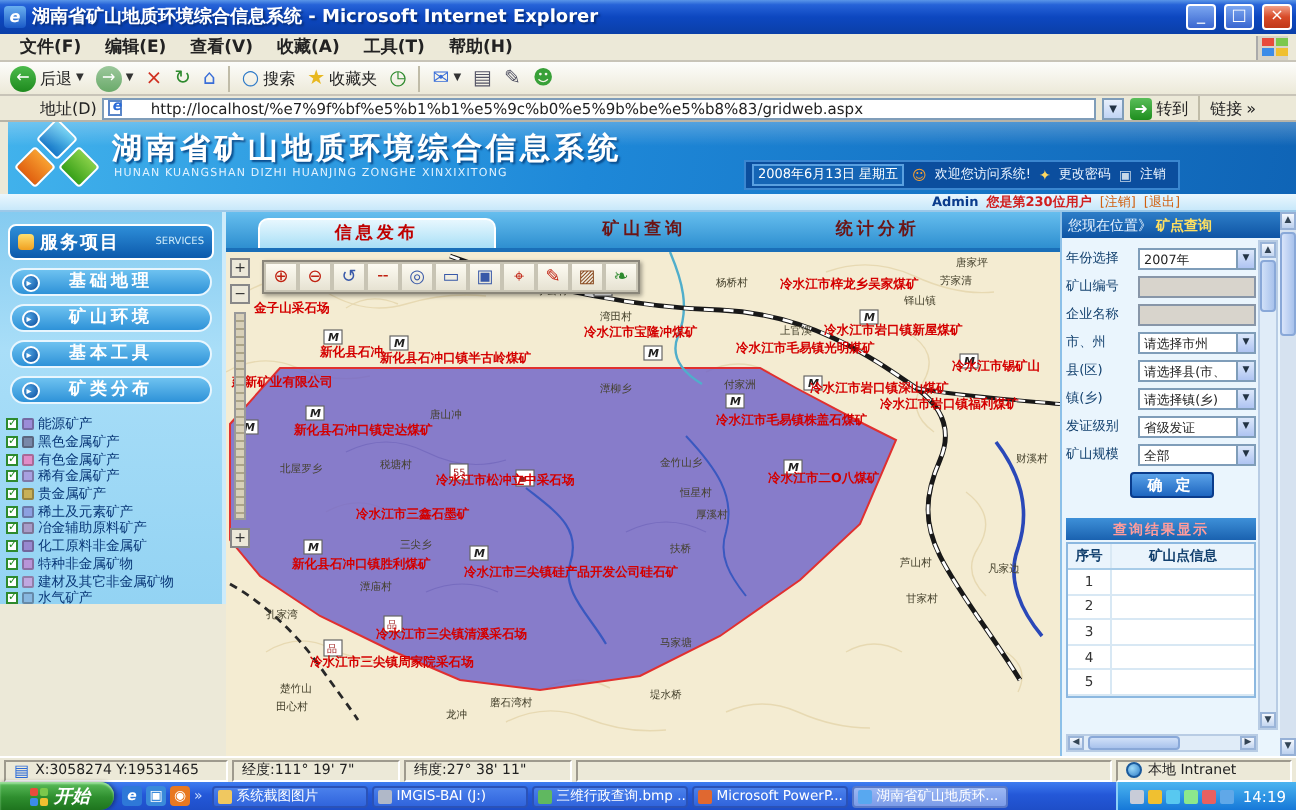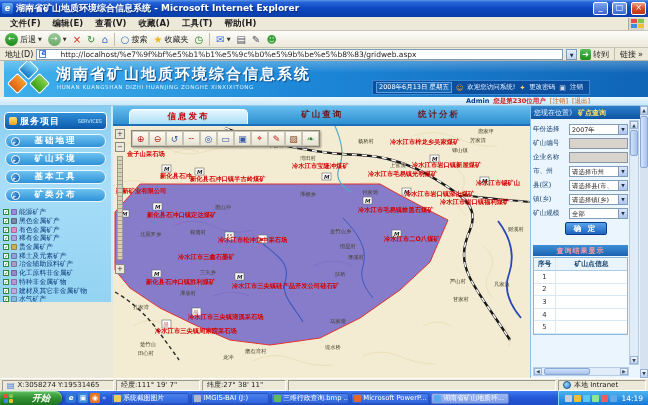--- a/index.html
+++ b/index.html
@@ -29,21 +29,21 @@
   .ietoolbar{position:absolute;left:0;top:31px;width:648px;height:17px;border-bottom:1px solid #C8C4B8;
     background:linear-gradient(#FDFDFB,#ECE9D8);display:flex;align-items:center;gap:2px;padding:0 3px;}
   .tb-sep{width:1px;height:13px;background:#C0BCA8;margin:0 2px;flex:none;}
   .tb-btn{display:flex;align-items:center;gap:2px;font-size:8px;color:#222;padding:0 2px;height:15px;flex:none;}
   .tb-circle{width:13px;height:13px;border-radius:50%;color:#fff;font-size:8px;line-height:12px;text-align:center;flex:none;}
   .tb-glyph{font-size:10px;line-height:13px;}
   .tb-drop{font-size:5px;color:#333;}
 
   
   .addressbar{position:absolute;left:0;top:48px;width:648px;height:13px;background:#ECE9D8;display:flex;align-items:center;
-    gap:3px;padding:0 5px;border-bottom:1px solid #B8B4A8;}
+    gap:3px;padding:0 20px;border-bottom:1px solid #B8B4A8;}
   .addr-label{font-size:8px;color:#222;flex:none;}
   .addr-field{flex:1;height:11px;background:#fff;border:1px solid #7F9DB9;display:flex;align-items:center;gap:14px;
     font-size:7.5px;padding:0 2px;overflow:hidden;white-space:nowrap;color:#222;}
   .addr-page-icon{width:7px;height:8px;background:#fff;border:1px solid #5A86C8;flex:none;position:relative;}
   .addr-page-icon::after{content:"e";position:absolute;left:1px;top:-2px;font-size:7px;color:#2A6AD8;font-style:italic;font-weight:bold;}
   .addr-drop{width:11px;height:11px;flex:none;background:linear-gradient(#E8F0FC,#C0D4F4);border:1px solid #7F9DB9;
     font-size:5px;text-align:center;line-height:10px;color:#234;}
   .go-btn{display:flex;align-items:center;gap:2px;font-size:8px;color:#222;flex:none;}
   .go-icon{width:11px;height:11px;background:linear-gradient(#5ABE5A,#1E8E1E);border-radius:2px;color:#fff;
     font-size:8px;line-height:11px;text-align:center;}
@@ -160,21 +160,21 @@
   .sb-panel{height:11px;border:1px solid;border-color:#9E9A8E #FFF #FFF #9E9A8E;display:flex;align-items:center;
     gap:3px;padding:0 4px;font-size:7px;color:#222;white-space:nowrap;}
   .sb-fill{flex:1;}
   .page-glyph{color:#2A6AD8;font-size:8px;}
   .globe-glyph{width:8px;height:8px;border-radius:50%;background:radial-gradient(circle at 35% 35%,#9CD8F8,#2E7EC8);
     border:1px solid #1A5A9C;}
 
   
   .taskbar{position:absolute;left:0;top:391px;width:648px;height:14px;display:flex;align-items:center;
     background:linear-gradient(#3E7CF0,#2458D8 45%,#1E4EC8);}
-  .start{height:14px;flex:none;display:flex;align-items:center;gap:19px;padding:0 12px 0 4px;border-radius:0 7px 7px 0;
+  .start{height:14px;flex:none;display:flex;align-items:center;gap:3px;padding:0 12px 0 15px;border-radius:0 7px 7px 0;
     background:linear-gradient(#5CBE5C,#2E8E2E 55%,#1E741E);box-shadow:inset 0 1px 1px #9CE09C,1px 0 2px rgba(0,0,0,.4);
     color:#fff;font-weight:bold;font-style:italic;font-size:9px;}
   .flag{width:9px;height:9px;display:grid;grid-template-columns:4px 4px;grid-template-rows:4px 4px;gap:1px;}
   .flag i{border-radius:1px;display:block;}
   .ql{display:flex;gap:2px;margin:0 4px;align-items:center;flex:none;}
   .ql-icon{width:10px;height:10px;border-radius:2px;font-size:7px;color:#fff;text-align:center;line-height:10px;font-style:italic;font-weight:bold;}
   .ql-more{color:#CDE0FF;font-size:7px;}
   .task-btn{width:78px;height:11px;margin:0 1px;flex:none;border:1px solid #2A52B8;border-radius:2px;
     background:linear-gradient(#4A80EC,#3064DC);color:#fff;font-size:6.8px;display:flex;align-items:center;gap:2px;
     padding:0 2px;overflow:hidden;white-space:nowrap;}
@@ -622,20 +622,29 @@
         <div class="qp-row">
           <span class="qp-label">镇(乡)</span>
           <span class="qp-control">
             <span class="xp-select">
               <span class="val">请选择镇(乡)</span>
               <span class="arr">▼</span>
             </span>
           </span>
         </div>
         <div class="qp-row">
+          <span class="qp-label">发证级别</span>
+          <span class="qp-control">
+            <span class="xp-select">
+              <span class="val">省级发证</span>
+              <span class="arr">▼</span>
+            </span>
+          </span>
+        </div>
+        <div class="qp-row">
           <span class="qp-label">矿山规模</span>
           <span class="qp-control">
             <span class="xp-select">
               <span class="val">全部</span>
               <span class="arr">▼</span>
             </span>
           </span>
         </div>
       </div>
     <div class="qp-submit">确 定</div>

